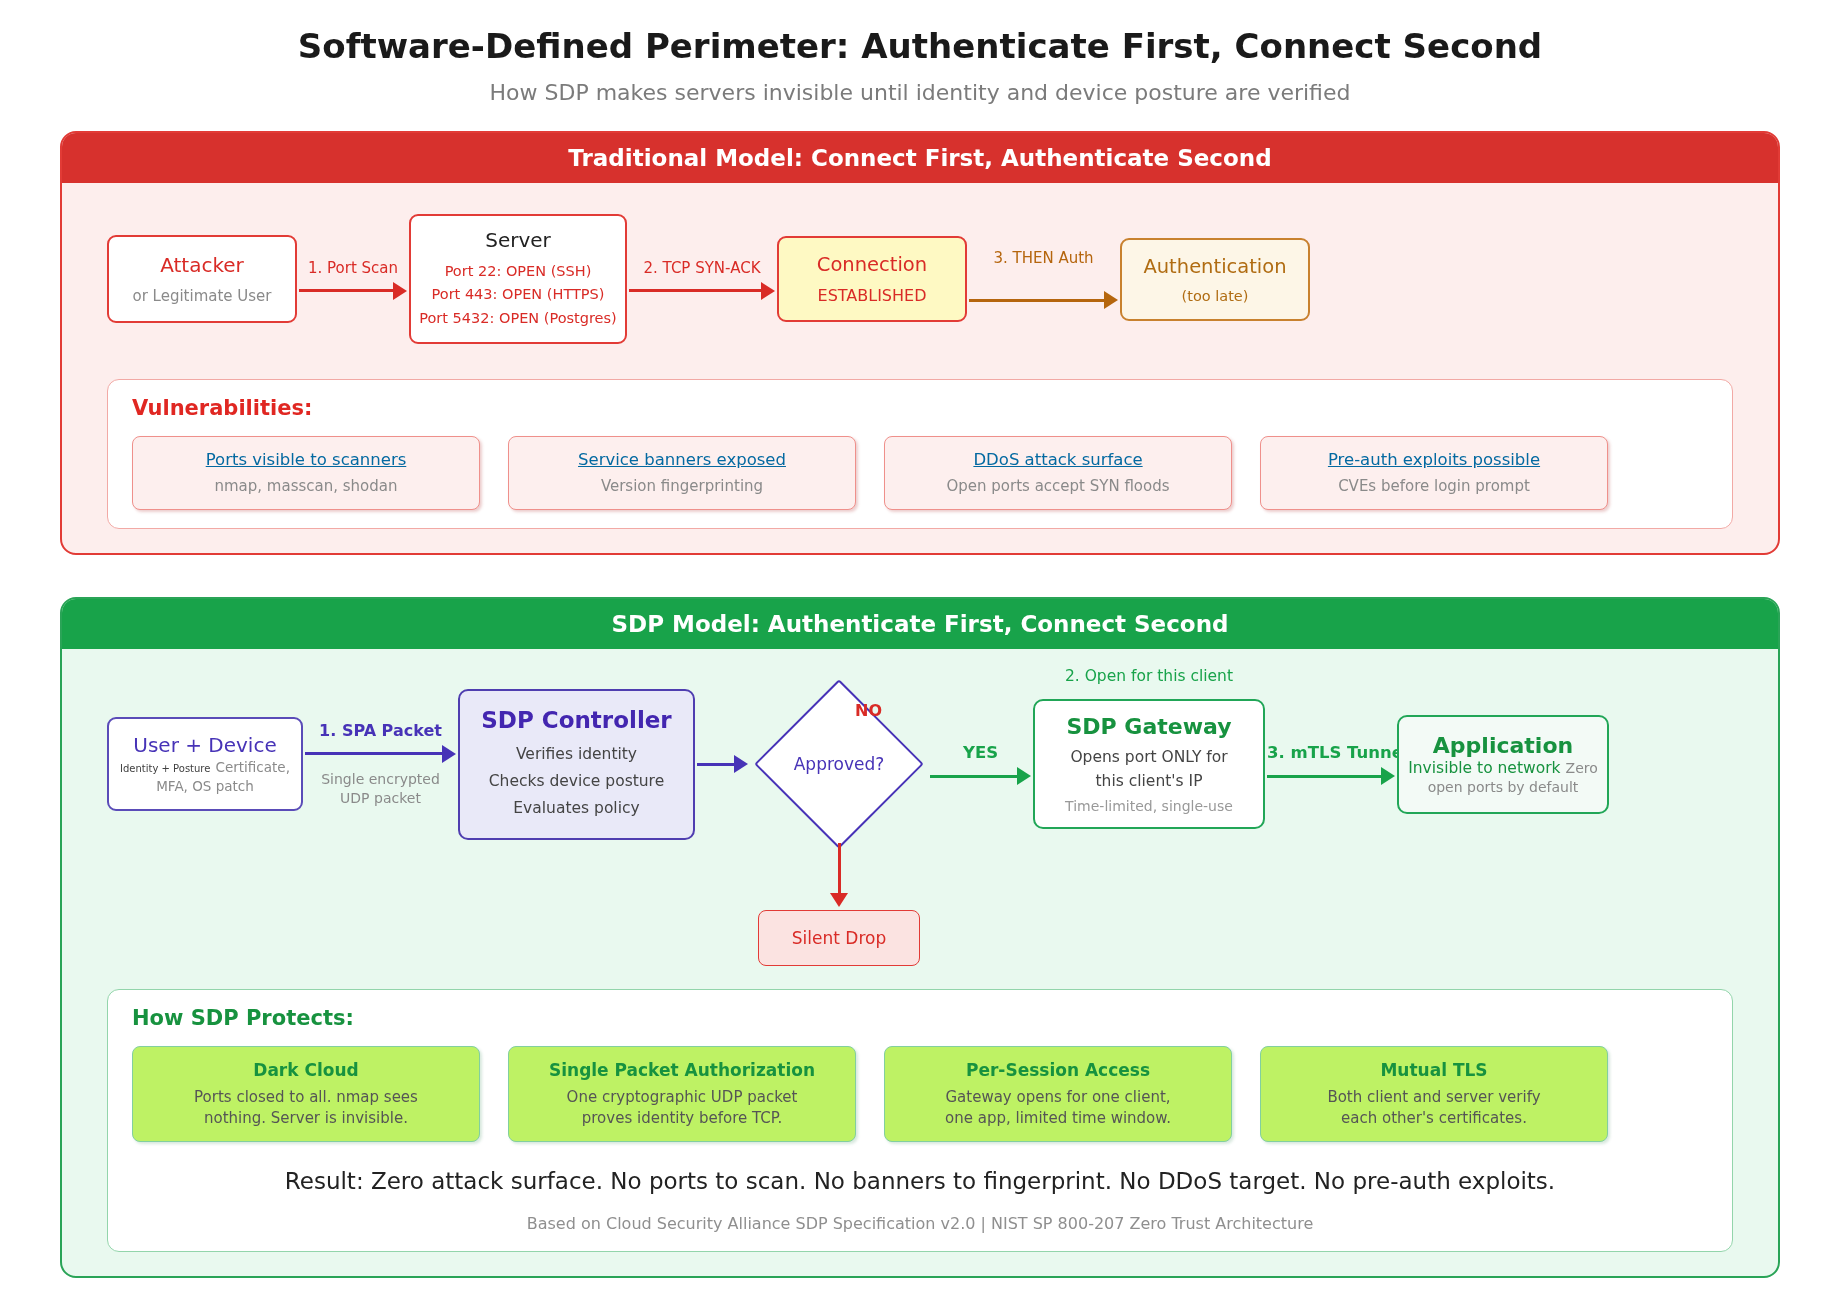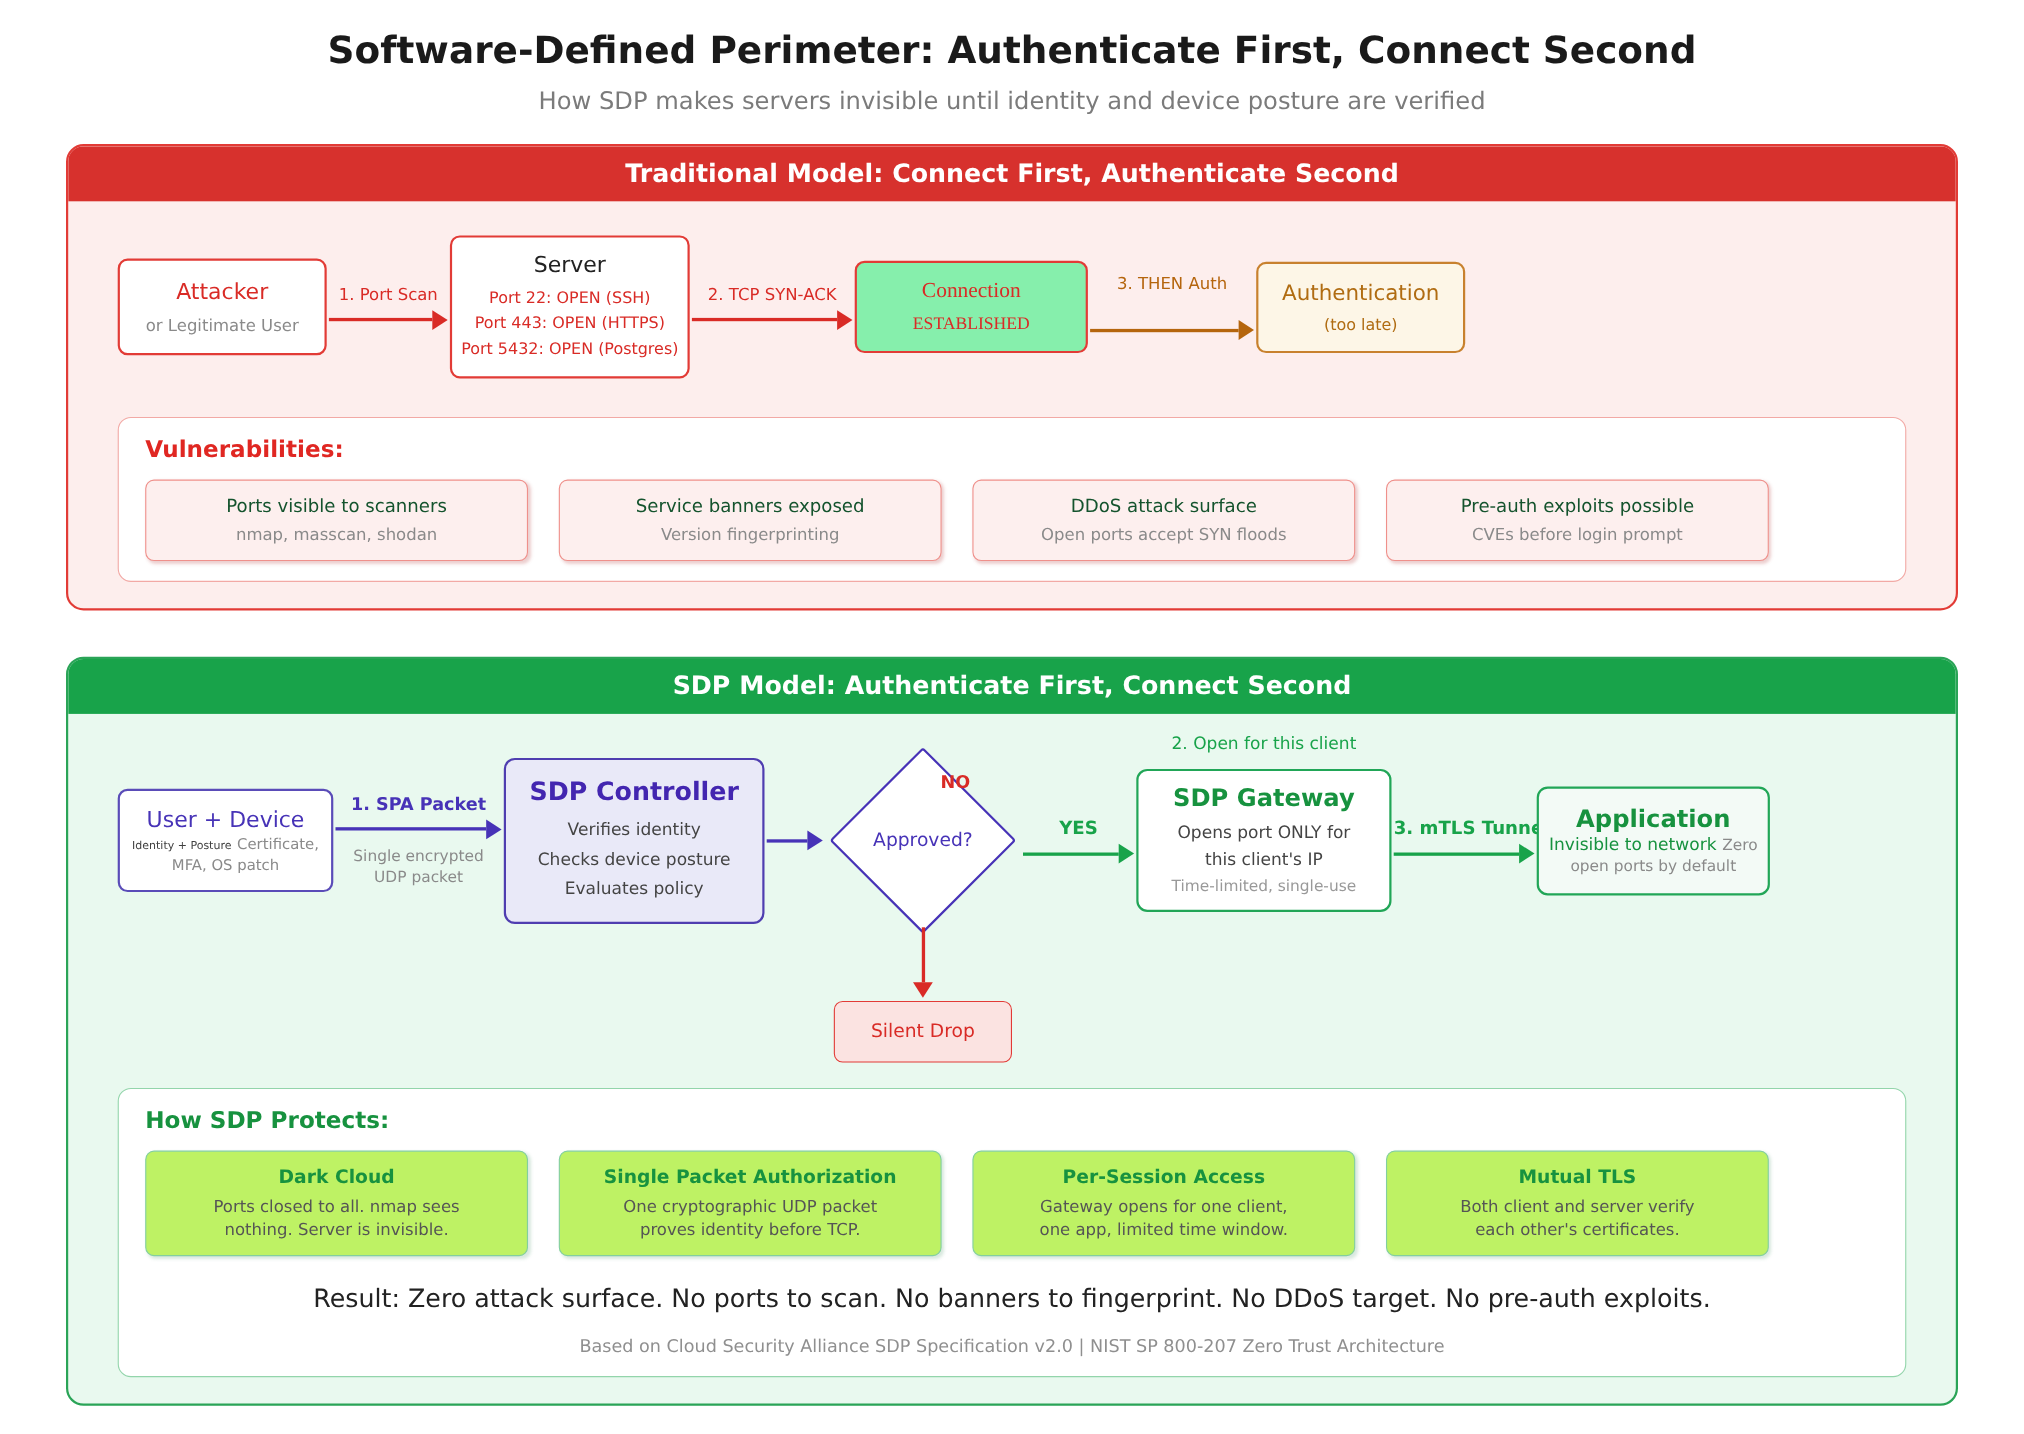--- a/index.html
+++ b/index.html
@@ -29,21 +29,21 @@
   .node .s { display:block; }
 
   .attacker { width:190px; background:#fff; border:2px solid #e23b36; padding:16px 8px; }
   .attacker .t { color:#d92b26; font-size:20px; }
   .attacker .s { color:#8a8a8a; font-size:15px; margin-top:10px; }
 
   .server { width:218px; background:#fff; border:2px solid #e23b36; padding:12px 6px; }
   .server .t { color:#222; font-size:20px; margin-bottom:8px; }
   .server .p { display:block; color:#d92b26; font-size:14.5px; line-height:1.6; }
 
-  .connection { width:212px; background:#86efac; border:2px solid #e23b36; padding:15px 8px;font-family:Liberation Serif, serif; }
+  .connection { width:190px; background:#fef9c3; border:2px solid #e23b36; padding:15px 8px; }
   .connection .t { color:#d92b26; font-size:19.5px; }
   .connection .s { color:#d92b26; font-size:16px; margin-top:10px; }
 
   .auth { width:190px; background:#fdf6e7; border:2px solid #c8812e; padding:15px 8px; }
   .auth .t { color:#b06c12; font-size:19.5px; }
   .auth .s { color:#b06c12; font-size:14.5px; margin-top:10px; }
 
   
   .arrow { display:flex; flex-direction:column; justify-content:center; flex:0 0 auto; padding:0 2px; }
   .arrow .toplbl { font-size:15px; text-align:center; margin-bottom:5px; white-space:nowrap; }
@@ -64,21 +64,21 @@
   .trad .panel { border:1.5px solid #f2a9a5; }
   .sdp  .panel { border:1.5px solid #93d5ab; }
   .panel-heading { font-weight:bold; font-size:21px; }
   .trad .panel-heading { color:#e02722; }
   .sdp  .panel-heading { color:#17923f; }
   .cards { display:flex; gap:28px; margin-top:16px; }
   .card { width:348px; border-radius:8px; text-align:center; padding:13px 8px; flex:0 0 auto; }
   .trad .card { background:#fdefee; border:1px solid #ef908b; box-shadow:2px 2px 3px rgba(180,60,60,0.25); }
   .sdp  .card { background:#bef264; border:1px solid #82cf9f; box-shadow:2px 2px 3px rgba(60,140,90,0.2); }
   .card-title { font-size:16.5px; }
-  .trad .card-title { color:#14532d; }
+  .trad .card-title { color:#0369a1;text-decoration:underline; }
   .sdp  .card-title { color:#17923f; font-weight:bold; font-size:17px; }
   .card-sub { font-size:15px; color:#8a8a8a; margin-top:7px; line-height:1.35; }
   .sdp .card-sub { color:#555; }
 
   .result-line { text-align:center; font-size:23px; color:#222; margin-top:26px; }
   .attribution { text-align:center; font-size:16px; color:#8f8f8f; margin-top:20px; }
 
   
   .sdp-flow { position:relative; height:300px; }
   .sdp .flow-row { height:190px; margin-top:4px; }

